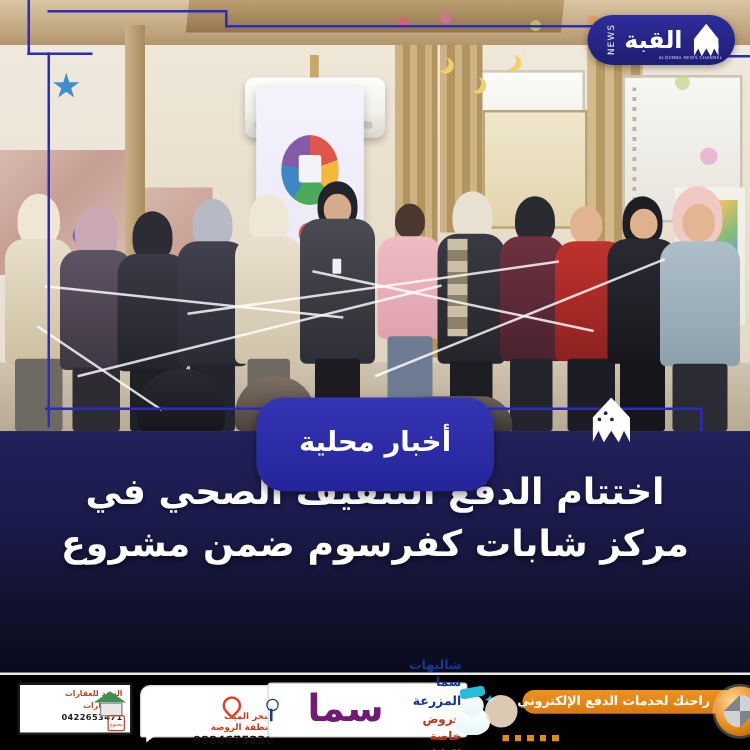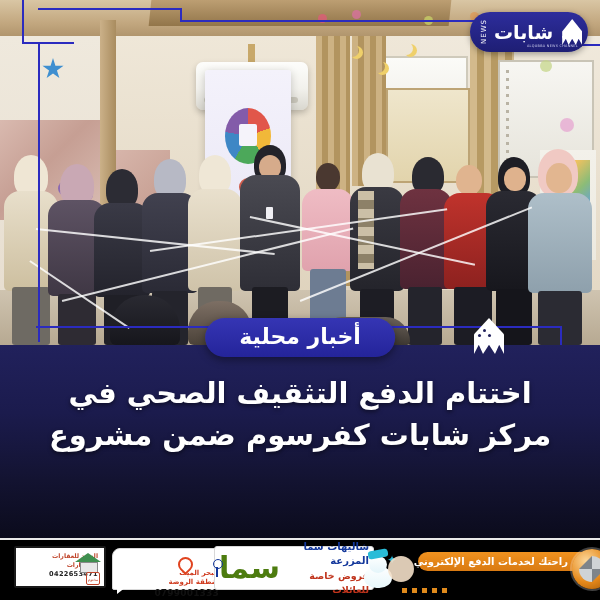--- a/index.html
+++ b/index.html
@@ -126,21 +126,21 @@
   .emblem{position:absolute;left:466px;top:318px;width:46px;height:38px;z-index:5;}
   .emblem:before{content:"";position:absolute;left:8px;top:0;width:30px;height:27px;background:#fff;
         border-radius:50% 50% 8% 8%;clip-path:polygon(50% 0,100% 60%,100% 100%,0 100%,0 60%);}
   .emblem:after{content:"";position:absolute;left:8px;top:24px;width:30px;height:12px;background:#fff;
         clip-path:polygon(0 0,16% 78%,30% 0,50% 78%,70% 0,84% 78%,100% 0,100% 100%,0 100%);
         transform:scaleY(-1);}
   .emblem i{position:absolute;left:17px;top:11px;width:3px;height:3px;background:#21215c;border-radius:50%;
         box-shadow:-5px 5px 0 #21215c,5px 5px 0 #21215c;}
 
   .badge{position:absolute;left:50%;top:318px;transform:translateX(-50%);
-         padding:5px 34px;border-radius:22px;background:linear-gradient(180deg,#3535b4,#24249a);
+         padding:23px 34px;border-radius:22px;background:linear-gradient(180deg,#3535b4,#24249a);
          color:#fff;font-size:22px;font-weight:bold;line-height:1.3;z-index:6;
          box-shadow:0 3px 8px rgba(0,0,0,.4);direction:rtl;white-space:nowrap;}
 
   .headline{position:absolute;left:0;top:372px;width:600px;text-align:center;direction:rtl;
             color:#fff;font-size:29px;font-weight:bold;line-height:1.45;
             padding:0 26px;text-shadow:0 2px 4px rgba(0,0,0,.5);}
   .headline span{display:block;}
 
   
   .sponsors{position:absolute;left:0;bottom:0;width:600px;height:62px;background:#000;
@@ -168,21 +168,21 @@
   .sp2-pin:before{content:"";position:absolute;left:0;top:0;width:11px;height:11px;border-radius:50% 50% 50% 0;
        transform:rotate(-45deg);border:2px solid #e0431f;}
   .sp2-tail{position:absolute;left:4px;bottom:-5px;width:0;height:0;
        border-top:7px solid #fff;border-right:9px solid transparent;}
 
   .sp3{left:214px;top:546px;width:160px;height:44px;background:#fff;border-radius:3px;
        display:flex;align-items:center;justify-content:flex-end;padding:2px 4px;gap:4px;}
   .sp3-txt{direction:rtl;text-align:right;}
   .sp3-l1{color:#13379b;font-size:10px;font-weight:bold;line-height:1.45;}
   .sp3-l2{color:#c0341c;font-size:9.5px;font-weight:bold;line-height:1.45;}
-  .sp3-mark{color:#4d7c0f;font-size:30px;font-weight:bold;line-height:1;direction:rtl;}
+  .sp3-mark{color:#701a75;font-size:30px;font-weight:bold;line-height:1;direction:rtl;margin-left:27px;}
   .sp3-pin{position:absolute;right:152px;top:12px;width:8px;height:18px;}
   .sp3-pin:before{content:"";position:absolute;left:0;top:0;width:8px;height:8px;border-radius:50%;
        border:1.5px solid #13379b;}
   .sp3-pin:after{content:"";position:absolute;left:3px;top:8px;width:1.5px;height:10px;background:#13379b;}
 
   .sp-snow{position:absolute;left:360px;top:550px;width:36px;height:40px;}
   .sp-snow-b{position:absolute;left:4px;bottom:2px;width:28px;height:22px;border-radius:50% 50% 45% 45%;
        background:linear-gradient(180deg,#fff,#e7f7fb);}
   .sp-snow-h{position:absolute;left:9px;top:6px;width:18px;height:17px;border-radius:50%;
        background:linear-gradient(180deg,#fff,#e4f5fa);}
@@ -363,21 +363,21 @@
     <div class="gline h" style="left:180px;top:20px;width:300px"></div>
     <div class="gline v" style="left:480px;top:20px;height:24px"></div>
     <div class="gline h" style="left:480px;top:44px;width:120px"></div>
     <div class="gline h" style="left:36px;top:326px;width:270px"></div>
     <div class="gline h" style="left:330px;top:326px;width:230px"></div>
     <div class="gline v" style="left:560px;top:326px;height:20px"></div>
   </div>
 
   <div class="logo">
     <div class="logo-news">NEWS</div>
-    <div class="logo-ar">شابات</div>
+    <div class="logo-ar">القبة</div>
     <div class="logo-dome"></div>
     <div class="logo-sub">ALQUBBA NEWS CHANNEL</div>
   </div>
 
   <div class="panel"></div>
 
   <div class="emblem">
       <i></i>
     </div>
 
@@ -395,21 +395,21 @@
     <div class="sp1-txt">السند للعقارات</div>
     <div class="sp1-txt">والسيارات</div>
     <div class="sp1-ph">0422653471</div>
     <div class="sp1-stamp">مختوم</div>
   </div>
 
   <div class="sp-card sp2">
     <div class="sp2-pin"></div>
     <div class="sp2-l1">البحر الميت</div>
     <div class="sp2-l2">منطقة الروضة</div>
-    <div class="sp2-ph">0799001333</div>
+    <div class="sp2-ph">0884675220</div>
     <div class="sp2-tail"></div>
   </div>
 
   <div class="sp-card sp3">
     <div class="sp3-pin"></div>
     <div class="sp3-txt">
       <div class="sp3-l1">شاليهات سما المزرعة</div>
       <div class="sp3-l2">عروض خاصة للعائلات</div>
     </div>
     <div class="sp3-mark">سما</div>

